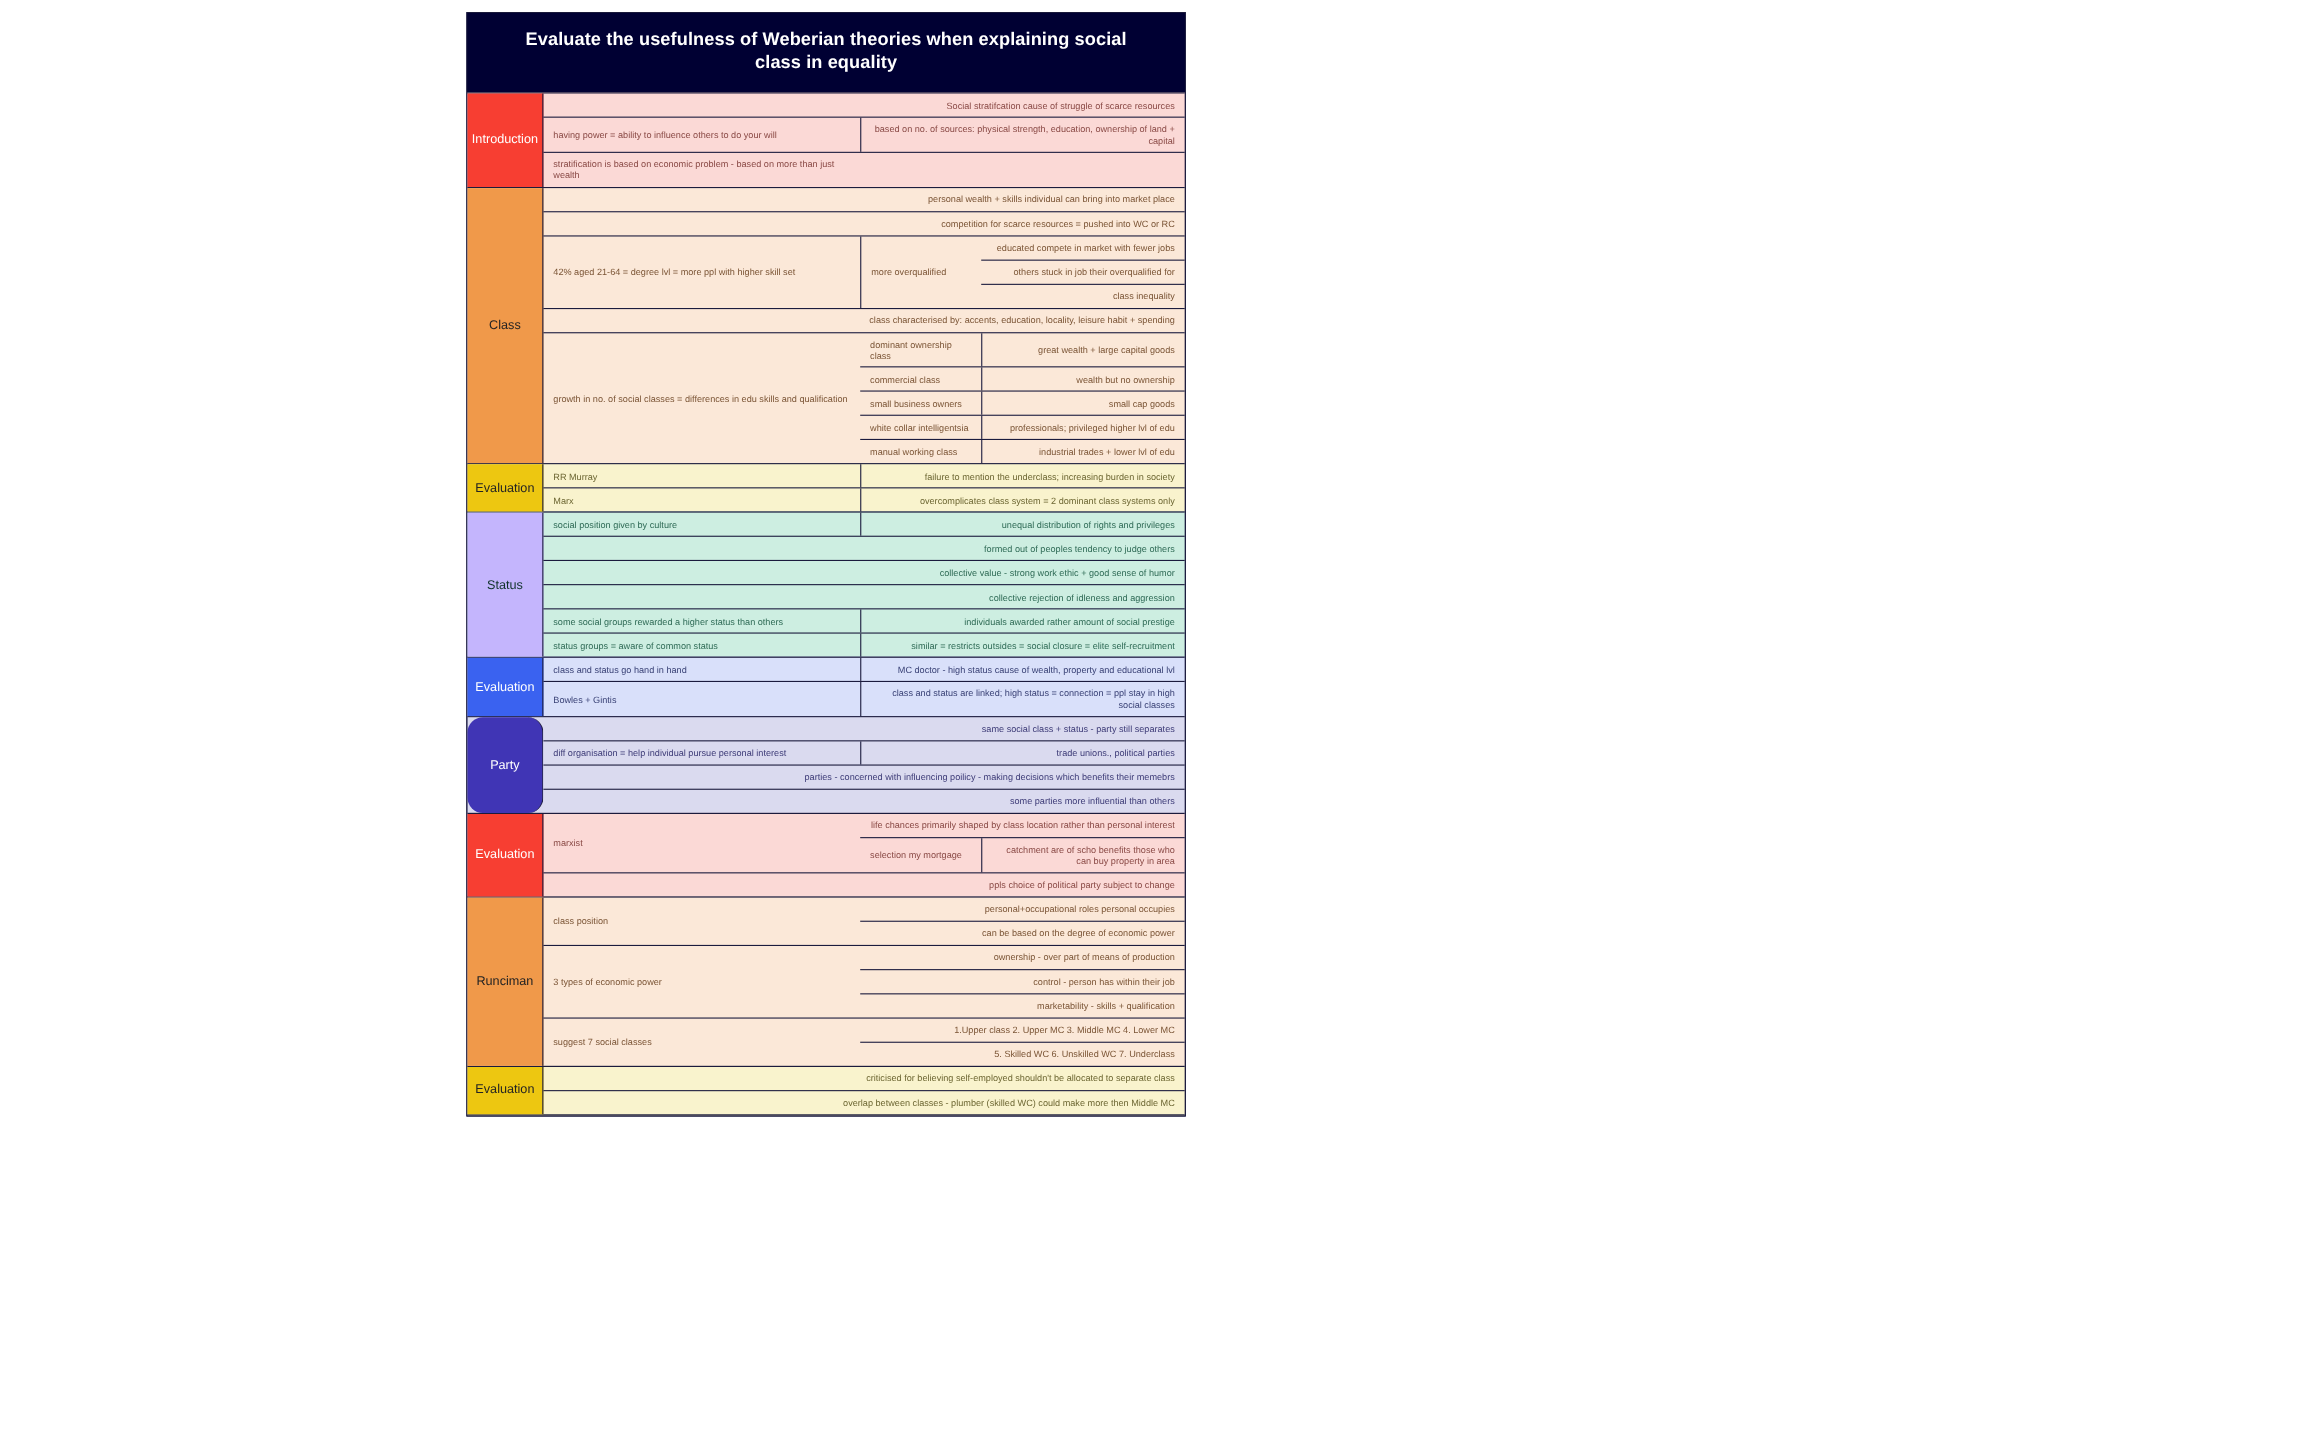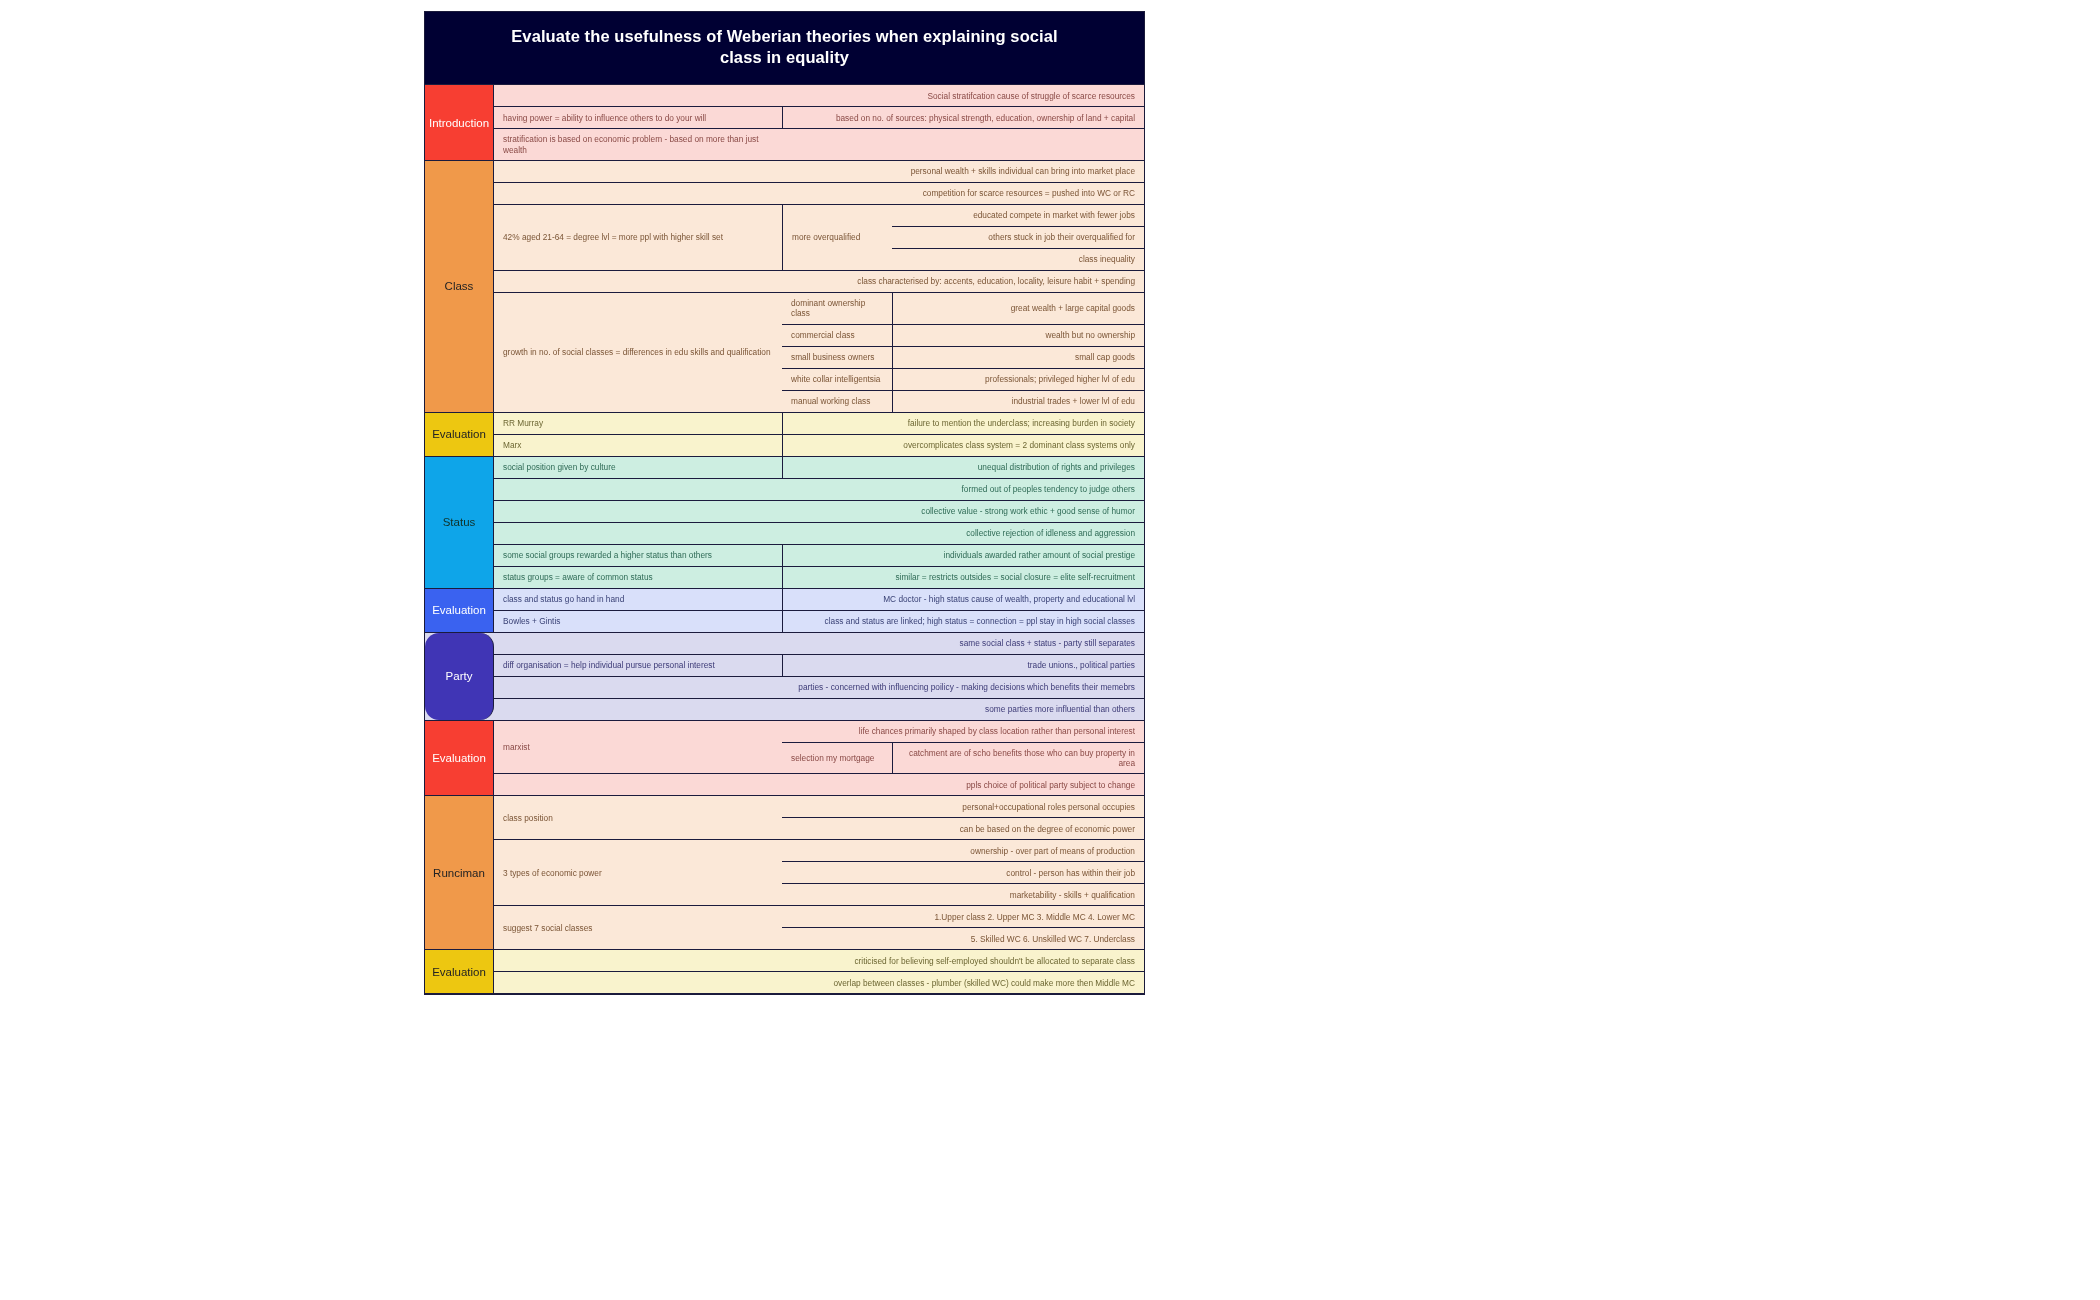--- a/index.html
+++ b/index.html
@@ -16,21 +16,21 @@
     position: relative;
     width: 2100px;
     height: 1300px;
     background: #ffffff;
   }
 
   #sheet {
     position: absolute;
     left: 424px;
     top: 11px;
-    width: 721px;
+    width: 654px;
     background: #000033;
     border: 1px solid #1a1a3a;
     box-sizing: border-box;
   }
 
   
   .title-bar {
     background: #000033;
     color: #ffffff;
     text-align: center;
@@ -111,21 +111,21 @@
     flex-direction: column;
     min-width: 0;
   }
   .nested .row { border-top: 1.6px solid #1b1b3d; }
   .nested .row:first-child { border-top: none; }
 
   
   .lbl-red     { background: #f73e32; color: #ffffff; }
   .lbl-orange  { background: #f0994a; color: #232323; }
   .lbl-yellow  { background: #edc711; color: #232323; }
-  .lbl-green   { background: #0ea5e9; color: #10322a; }
+  .lbl-green   { background: #c4b5fd; color: #10322a; }
   .lbl-blue    { background: #3a62f0; color: #ffffff; }
   .lbl-indigo  { background: #4035b5; color: #ffffff; border-radius: 14px; }
 
   .bg-red     { background: #fbd9d6; }
   .bg-red  .cell { color: #8a4a46; }
   .bg-orange  { background: #fbe8d8; }
   .bg-orange .cell { color: #7b5536; }
   .bg-yellow  { background: #f9f3cd; }
   .bg-yellow .cell { color: #6d6733; }
   .bg-green   { background: #cdeee1; }

